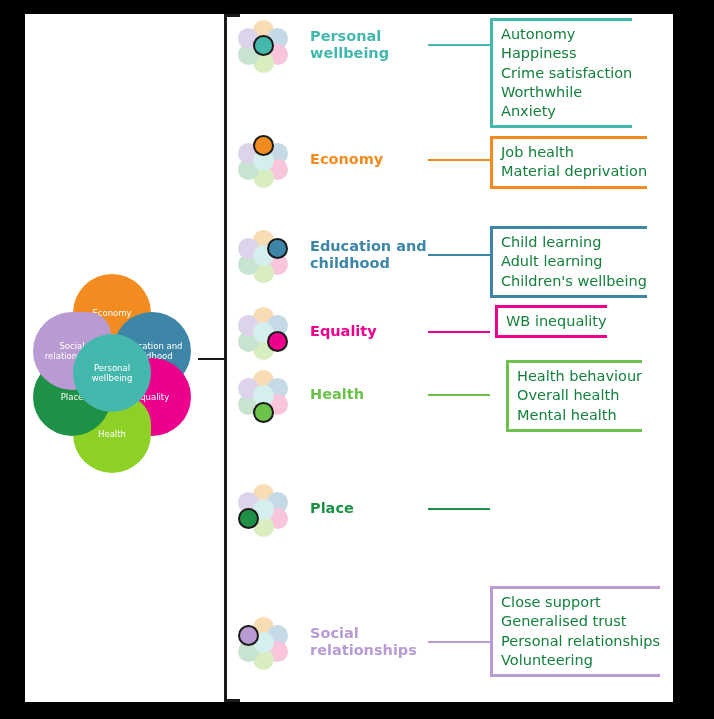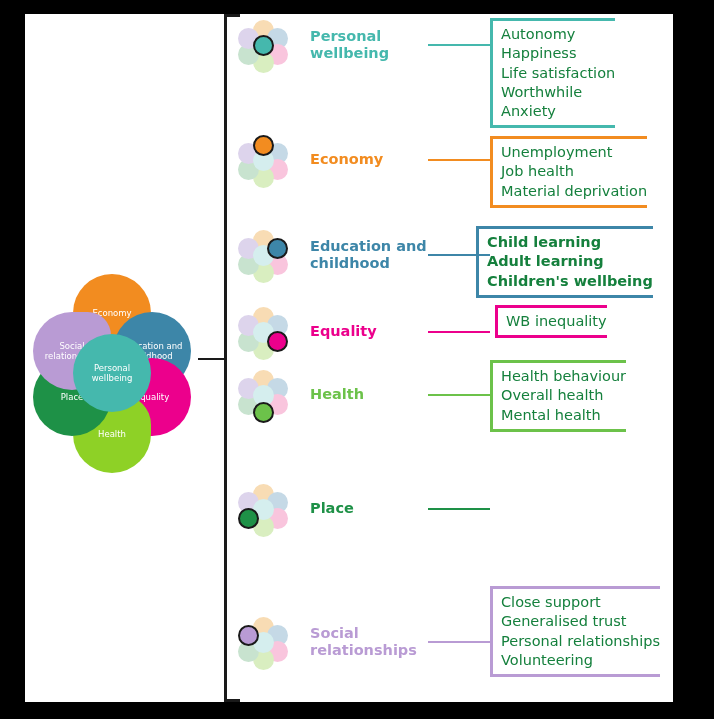--- a/index.html
+++ b/index.html
@@ -253,38 +253,37 @@
           <div class="mp mp-nw on" style="background: rgb(185, 155, 212);"></div>
           <div class="mc"></div>
         </div>
         <div class="dom-label" style="color: rgb(185, 155, 212);">Social relationships</div>
         <div class="conn" style="width: 62px; background: rgb(185, 155, 212);"></div>
       </div>
     </div>
 <div class="lbracket" style="color: rgb(69, 184, 173); position: absolute; left: 490px; top: 18px;">
       <div class="item">Autonomy</div>
       <div class="item">Happiness</div>
-      <div class="item">Life satisfaction</div>
+      <div class="item">Crime satisfaction</div>
       <div class="item">Worthwhile</div>
       <div class="item">Anxiety</div>
     </div>
     <div class="lbracket" style="color: rgb(242, 140, 32); position: absolute; left: 490px; top: 136px;">
-      <div class="item">Unemployment</div>
       <div class="item">Job health</div>
       <div class="item">Material deprivation</div>
     </div>
-    <div class="lbracket" style="color: rgb(61, 134, 168); position: absolute; left: 476px; top: 226px; font-weight: bold;">
+    <div class="lbracket" style="color: rgb(61, 134, 168); position: absolute; left: 490px; top: 226px;">
       <div class="item">Child learning</div>
       <div class="item">Adult learning</div>
       <div class="item">Children's wellbeing</div>
     </div>
     <div class="lbracket" style="color: rgb(236, 0, 140); position: absolute; left: 495px; top: 305px; text-align: right;">
       <div class="item">WB inequality</div>
     </div>
-    <div class="lbracket" style="color: rgb(108, 194, 74); position: absolute; left: 490px; top: 360px;">
+    <div class="lbracket" style="color: rgb(108, 194, 74); position: absolute; left: 506px; top: 360px;">
       <div class="item">Health behaviour</div>
       <div class="item">Overall health</div>
       <div class="item">Mental health</div>
     </div>
     <div class="lbracket" style="color: rgb(185, 155, 212); position: absolute; left: 490px; top: 586px;">
       <div class="item">Close support</div>
       <div class="item">Generalised trust</div>
       <div class="item">Personal relationships</div>
       <div class="item">Volunteering</div>
     </div>

